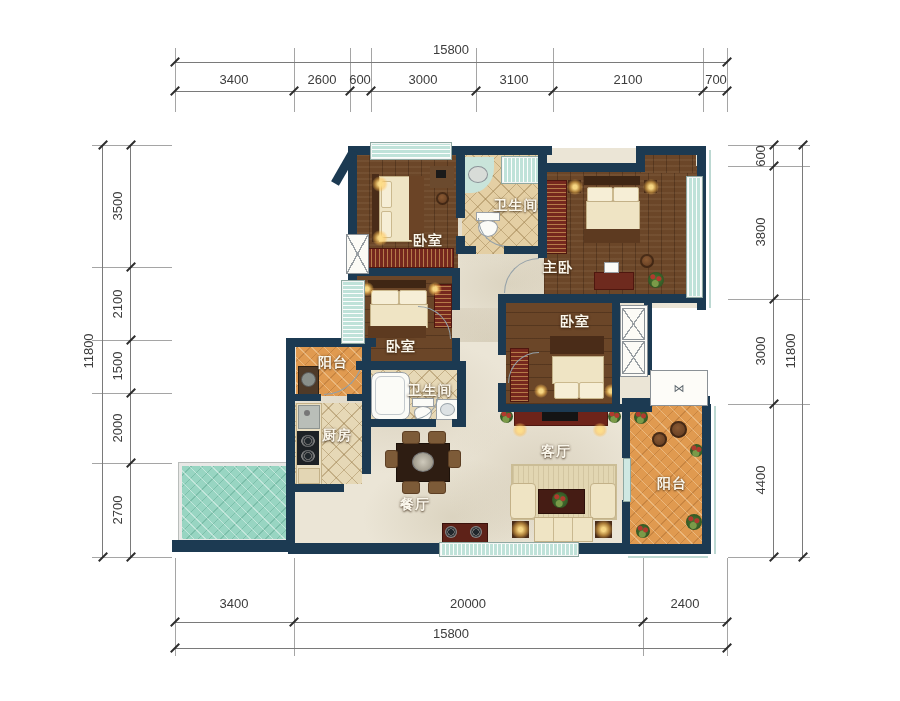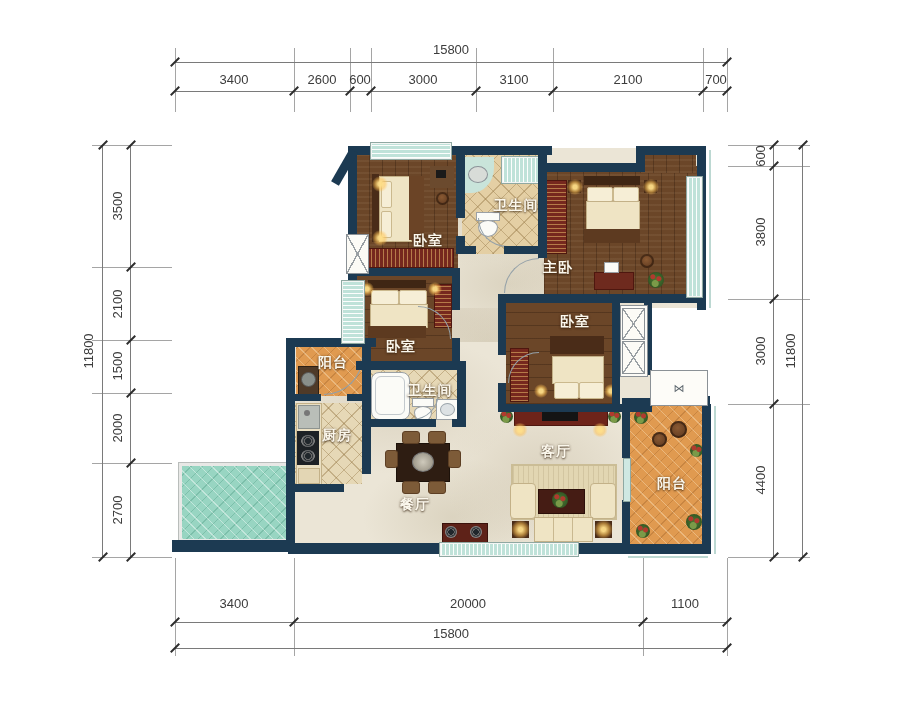--- a/index.html
+++ b/index.html
@@ -311,21 +311,21 @@
   <div class="ext" style="left:294px;top:558px;width:1px;height:98px"></div>
   <div class="ext" style="left:643px;top:558px;width:1px;height:98px"></div>
   <div class="ext" style="left:727px;top:558px;width:1px;height:98px"></div>
   <div class="dline" style="left:175px;top:622px;width:552px;height:1px"></div>
   <div class="tick" style="left:169px;top:621px"></div>
   <div class="tick" style="left:288px;top:621px"></div>
   <div class="tick" style="left:637px;top:621px"></div>
   <div class="tick" style="left:721px;top:621px"></div>
   <span class="dimtext" style="left:234px;top:603px">3400</span>
   <span class="dimtext" style="left:468px;top:603px">20000</span>
-  <span class="dimtext" style="left:685px;top:603px">1100</span>
+  <span class="dimtext" style="left:685px;top:603px">2400</span>
   <div class="dline" style="left:175px;top:648px;width:552px;height:1px"></div>
   <div class="tick" style="left:169px;top:647px"></div>
   <div class="tick" style="left:721px;top:647px"></div>
   <span class="dimtext" style="left:451px;top:633px">15800</span>
 
   <div class="ext" style="left:92px;top:145px;width:80px;height:1px"></div>
   <div class="ext" style="left:92px;top:267px;width:80px;height:1px"></div>
   <div class="ext" style="left:92px;top:340px;width:80px;height:1px"></div>
   <div class="ext" style="left:92px;top:393px;width:80px;height:1px"></div>
   <div class="ext" style="left:92px;top:463px;width:80px;height:1px"></div>

